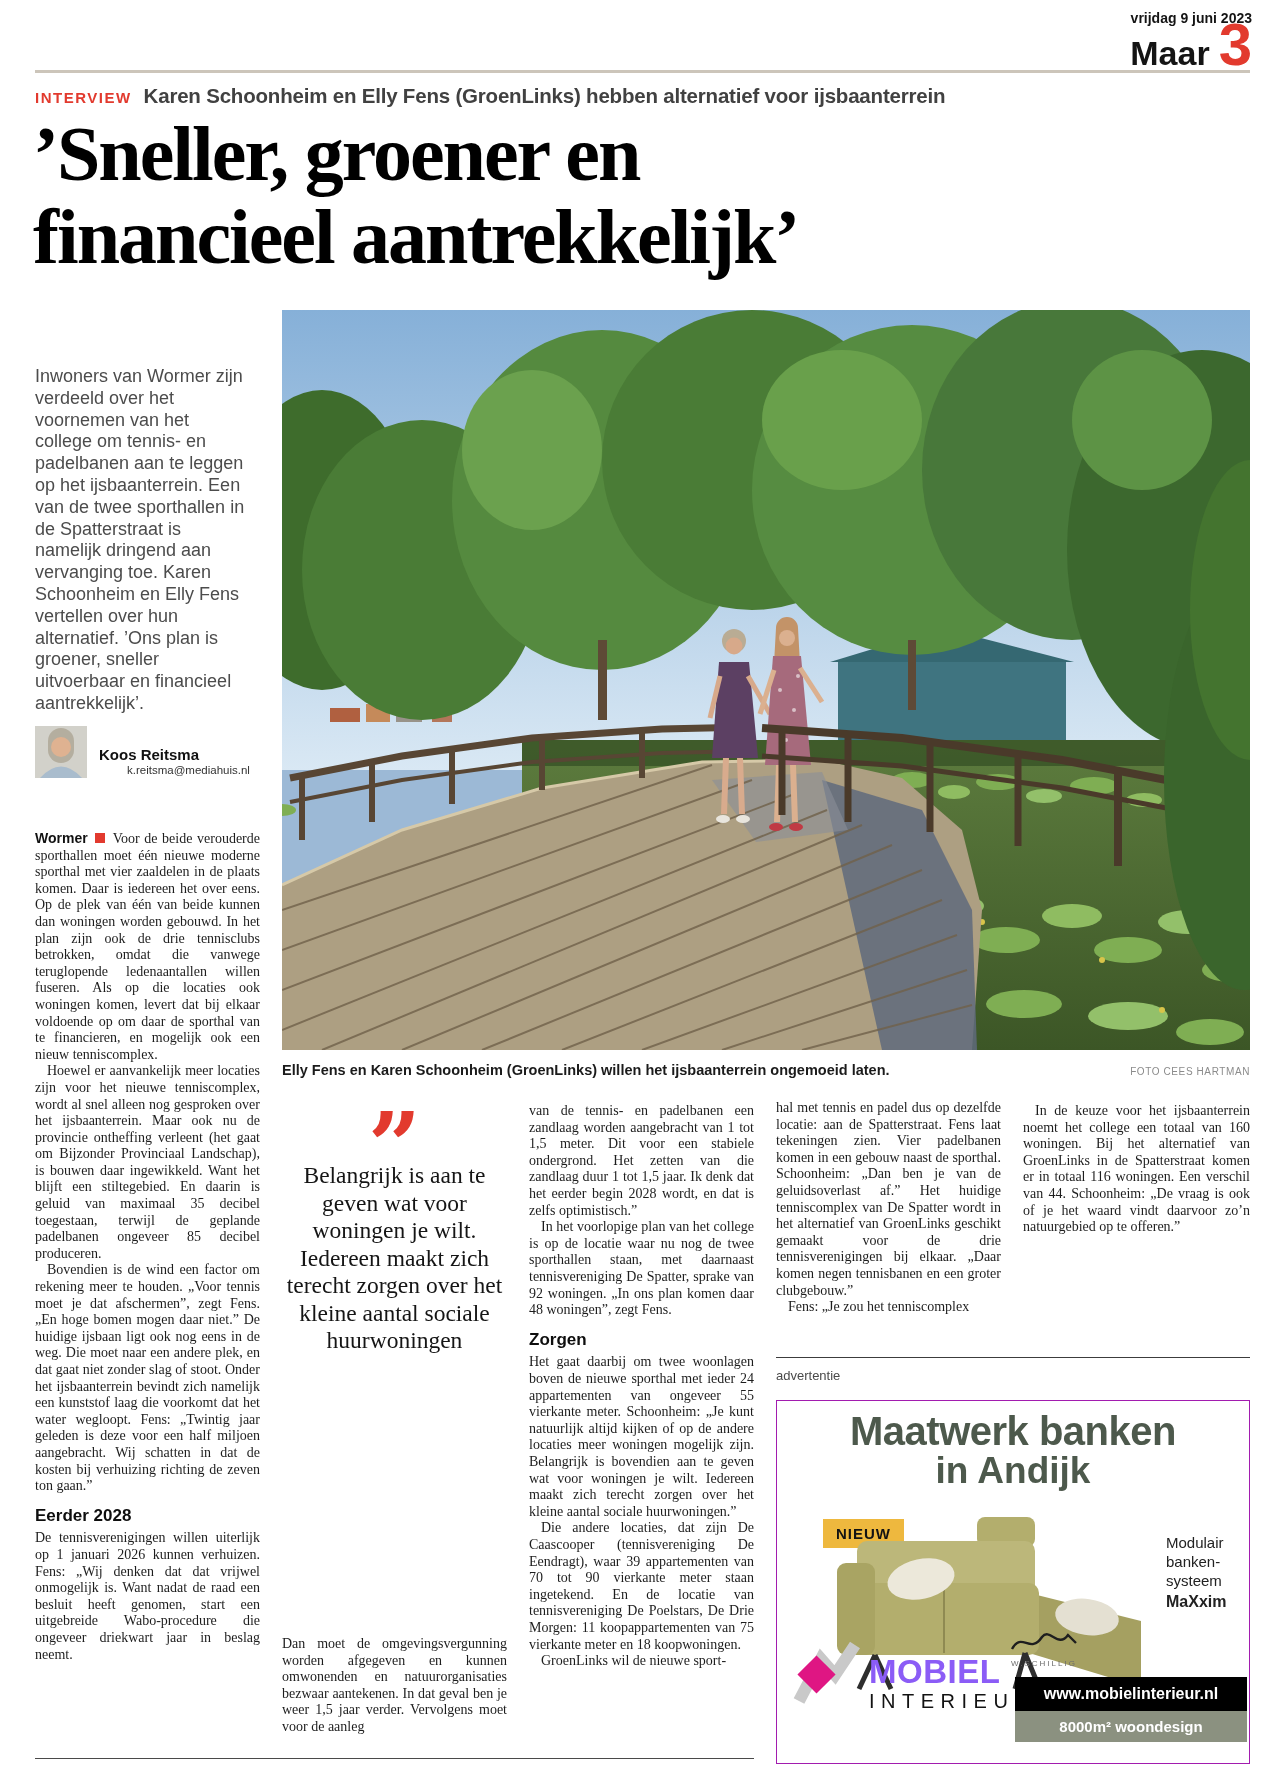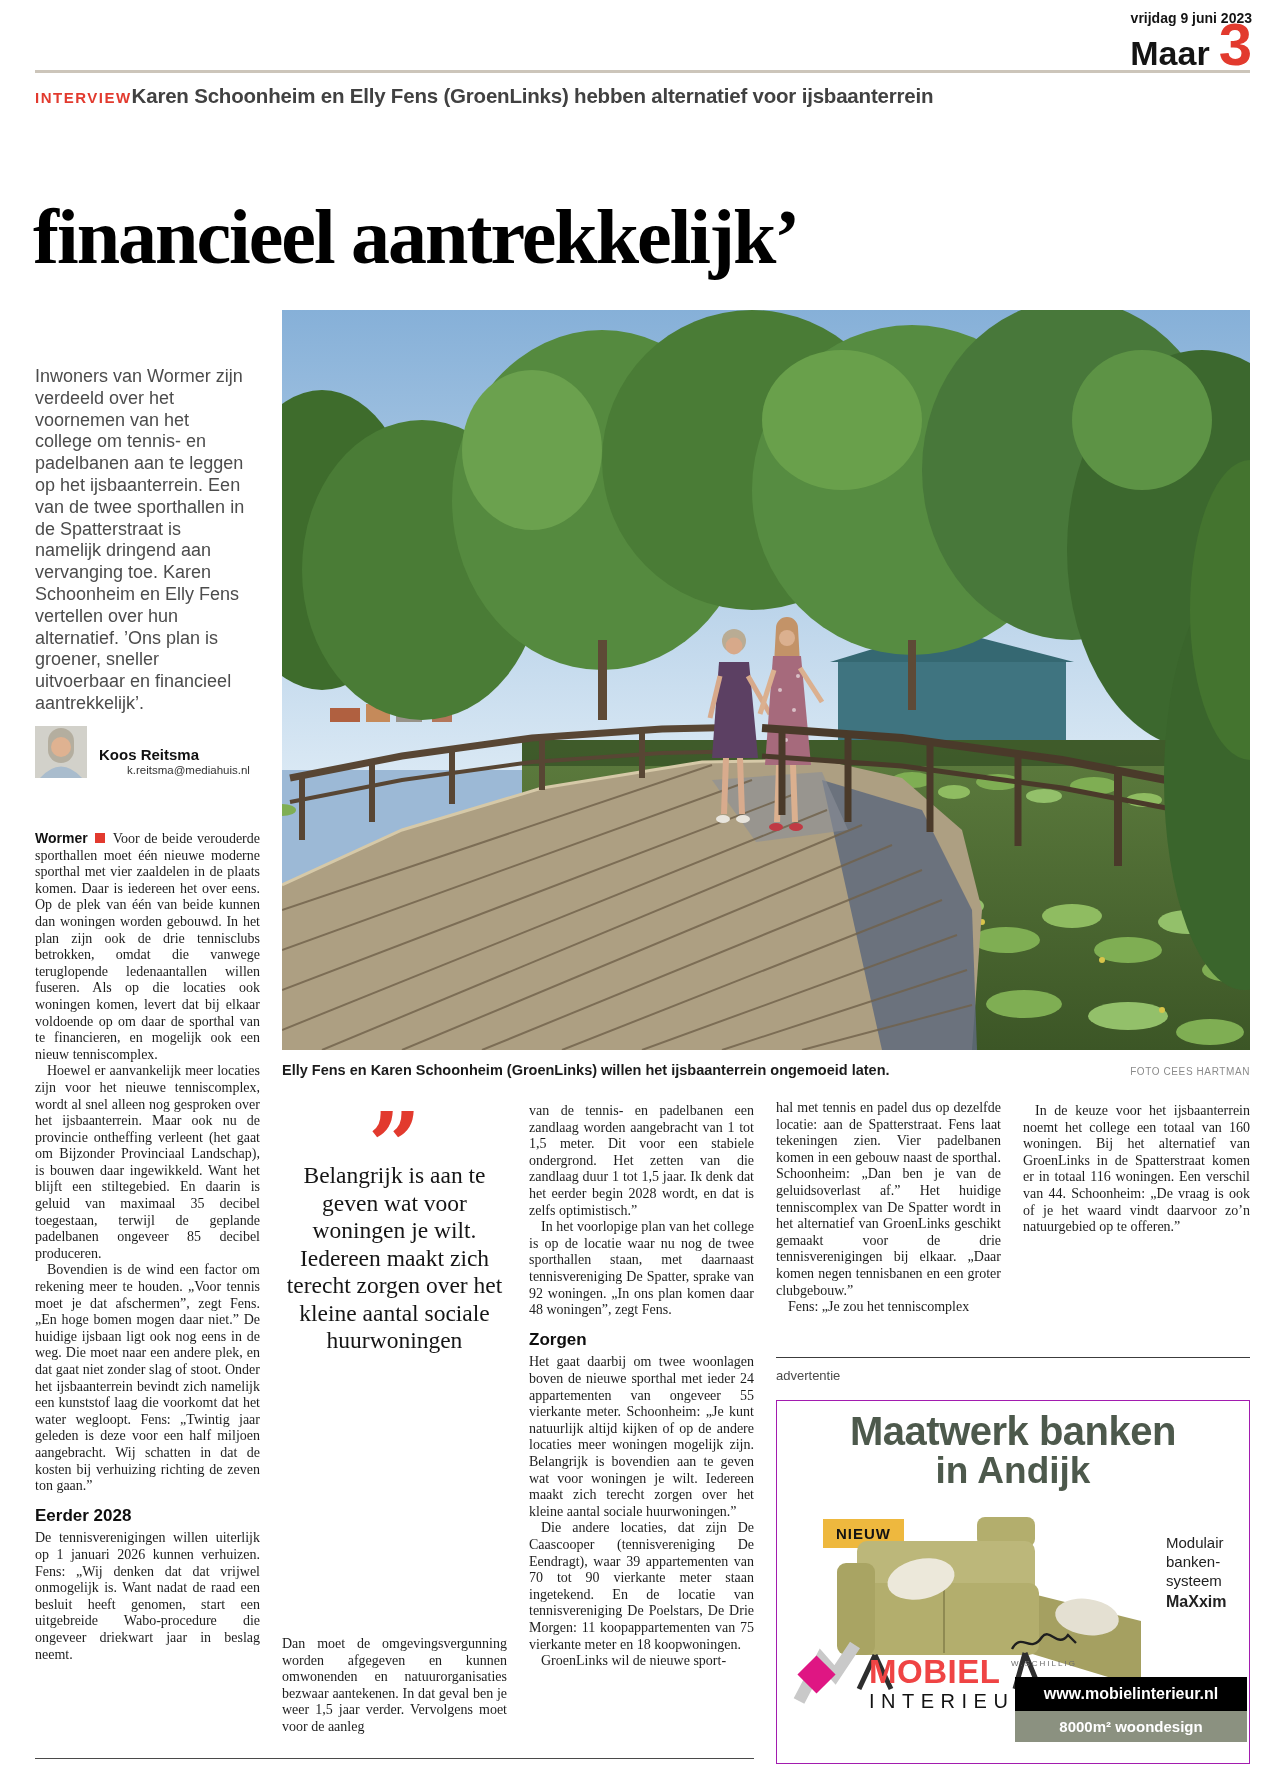--- a/index.html
+++ b/index.html
@@ -13,21 +13,21 @@
 
   
   #hdr-date{right:36px;top:10px;font:700 14px "Liberation Sans",sans-serif;color:#141414;}
   #hdr-section{right:36px;top:22px;display:flex;align-items:flex-end;}
   #hdr-section .sec{font:700 34px/0.9 "Liberation Sans",sans-serif;color:#141414;}
   #hdr-section .num{font:700 60px/0.78 "Liberation Sans",sans-serif;color:var(--red);margin-left:9px;}
   #hdr-rule{left:35px;top:70px;width:1215px;height:3px;background:#ccc5ba;}
 
   
   #kicker{left:35px;top:84px;display:flex;align-items:baseline;white-space:nowrap;}
-  #kicker .klabel{font:700 15px "Liberation Sans",sans-serif;color:var(--red);letter-spacing:1.5px;margin-right:0;}
+  #kicker .klabel{font:700 15px "Liberation Sans",sans-serif;color:var(--red);letter-spacing:1.5px;margin-right:12px;}
   #kicker .ktext{font:700 20.5px "Liberation Sans",sans-serif;color:#414141;letter-spacing:-0.2px;}
 
   
   #headline{left:33px;top:112px;width:1180px;font:700 78px/1.07 "Liberation Serif",serif;
             color:#000;letter-spacing:-2px;}
 
   
   #intro{left:35px;top:348px;width:216px;font:400 18px/21.8px "Liberation Sans",sans-serif;color:#4c4c4c;}
   #author{left:35px;top:726px;width:240px;display:flex;align-items:flex-end;}
   #author .mug{width:52px;height:52px;flex:0 0 52px;margin-right:12px;background:#d7d6d0;}
@@ -74,21 +74,21 @@
             font:700 15px "Liberation Sans",sans-serif;letter-spacing:1px;padding:6px 13px;}
   .ad-sofa{position:absolute;left:52px;top:104px;}
   .ad-product{position:absolute;left:389px;top:132px;width:82px;
               font:400 15px/19px "Liberation Sans",sans-serif;color:#222;}
   .ad-product .pn{font-weight:700;font-size:16px;margin-top:2px;}
   .ad-schillig{position:absolute;left:228px;top:228px;width:78px;text-align:center;}
   .ad-schillig .sig-name{font:400 8px "Liberation Sans",sans-serif;letter-spacing:2px;color:#6d6d6d;}
   .ad-logo{position:absolute;left:16px;top:238px;display:flex;}
   .ad-logo .mark{width:72px;height:66px;flex:0 0 72px;}
   .ad-logo .ltxt{margin-left:4px;padding-top:16px;}
-  .ad-logo .l1{font:900 33px/1 "Liberation Sans",sans-serif;color:#ef4444;letter-spacing:0.5px;}
+  .ad-logo .l1{font:900 33px/1 "Liberation Sans",sans-serif;color:#8b5cf6;letter-spacing:0.5px;}
   .ad-logo .l2{font:400 20px/1 "Liberation Sans",sans-serif;color:#121212;letter-spacing:6.5px;margin-top:3px;}
   .ad-url{position:absolute;right:2px;top:276px;width:232px;height:34px;background:#000000;color:#fff;
           font:700 16px/34px "Liberation Sans",sans-serif;text-align:center;}
   .ad-tag{position:absolute;right:2px;top:310px;width:232px;height:31px;background:#8b9180;color:#fff;
           font:700 15px/31px "Liberation Sans",sans-serif;text-align:center;}
 </style>
 </head>
 <body>
 
 <div class="page">
@@ -98,21 +98,21 @@
     <span class="sec">Maar</span>
     <span class="num">3</span>
   </div>
   <div class="abs" id="hdr-rule"></div>
 
   <div class="abs" id="kicker">
     <span class="klabel">INTERVIEW</span>
     <span class="ktext">Karen Schoonheim en Elly Fens (GroenLinks) hebben alternatief voor ijsbaanterrein</span>
   </div>
 
-  <h1 class="abs" id="headline" style="margin:0"><br><span>financieel aantrekkelijk’</span></h1>
+  <h1 class="abs" id="headline" style="margin:0"><span>’Sneller, groener en</span><br><span>financieel aantrekkelijk’</span></h1>
 
   <p class="abs" id="intro">Inwoners van Wormer zijn verdeeld over het voornemen van het college om tennis- en padelbanen aan te leggen op het ijsbaanterrein. Een van de twee sporthallen in de Spatterstraat is namelijk dringend aan vervanging toe. Karen Schoonheim en Elly Fens vertellen over hun alternatief. ’Ons plan is groener, sneller uitvoerbaar en financieel aantrekkelijk’.</p>
 
   <div class="abs" id="author">
     <div class="mug">
       <svg width="52" height="52" viewBox="0 0 52 52">
         <rect width="52" height="52" fill="#d2d1ca"></rect>
         <path d="M13,15 A13,13 0 0 1 39,15 L39,24 A13,13 0 0 1 13,24 Z" fill="#b4ae9f"></path>
         <circle cx="26" cy="21" r="10" fill="#dfb291"></circle>
         <path d="M5,52 Q26,29 47,52 Z" fill="#a9bccd"></path>

